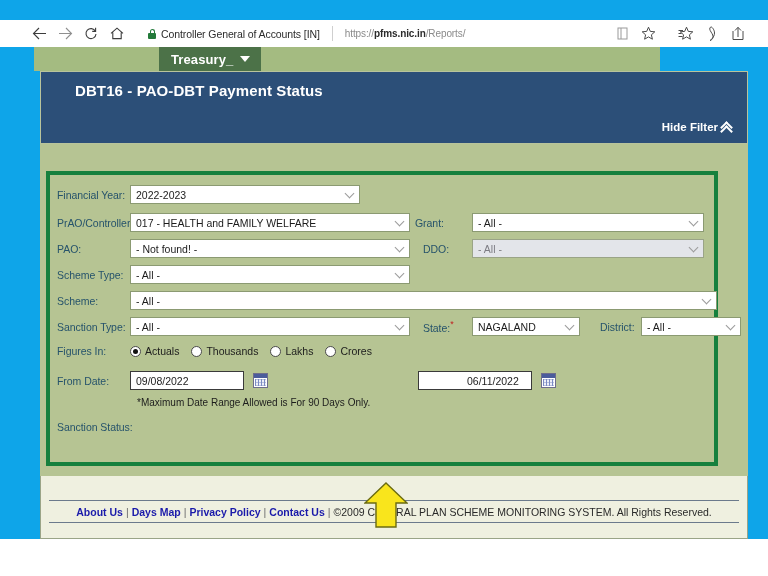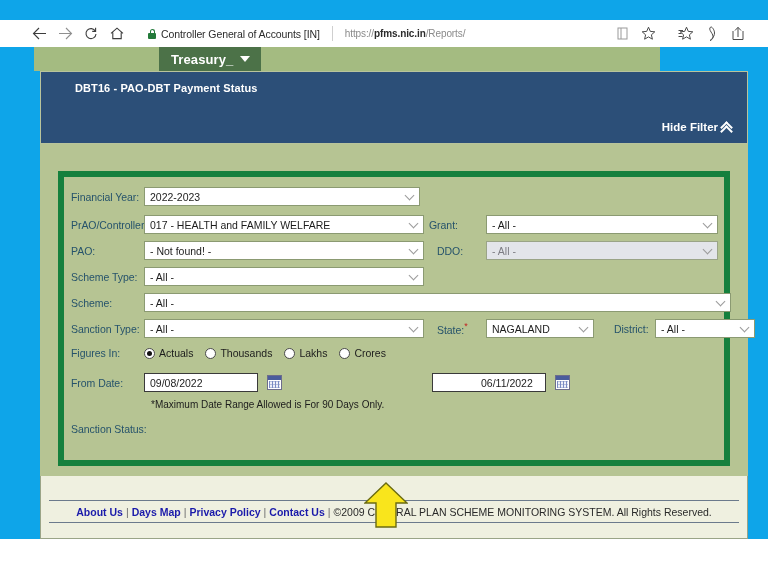--- a/index.html
+++ b/index.html
@@ -60,21 +60,21 @@
   .caret-dn { width: 0; height: 0; border-left: 5px solid transparent; border-right: 5px solid transparent; border-top: 6px solid #ffffff; }
 
   
   .title-banner {
     position: absolute; left: 6px; top: 24px; width: 708px; height: 73px;
     background: #2c4f78;
     border: 1px solid #b9c49c;
   }
   .title-banner .ttl {
     position: absolute; left: 34px; top: 10px;
-    color: #ffffff; font-size: 11px; font-weight: 700; letter-spacing: 0.1px;
+    color: #ffffff; font-size: 15px; font-weight: 700; letter-spacing: 0.1px;
   }
   .hide-filter {
     position: absolute; right: 16px; top: 11px;
     color: #ffffff; font-size: 11.5px; font-weight: 700;
     display: flex; align-items: center; gap: 4px; margin-top: 38px;
   }
   .dblchev { display: inline-block; position: relative; width: 9px; height: 11px; }
   .dblchev::before, .dblchev::after {
     content: ""; position: absolute; left: 0; width: 7px; height: 7px;
     border-left: 2px solid #fff; border-top: 2px solid #fff;
@@ -84,22 +84,22 @@
   .dblchev::after  { top: 5px; }
 
   
   .filter-panel {
     position: absolute; left: 6px; top: 97px; width: 708px; height: 332px;
     background: #b6c493;
   }
 
   
   .formbox {
-    position: absolute; left: 18px; top: 27px; width: 672px; height: 295px;
-    border: 6px solid #15803d;
+    position: absolute; left: 6px; top: 27px; width: 672px; height: 295px;
+    border: 4px solid #15803d;
     background: transparent;
   }
 
   .row { position: absolute; left: 0; display: flex; align-items: center; }
   .lbl {
     color: #26536b; font-size: 10.5px; font-weight: 400;
     white-space: nowrap; letter-spacing: -0.05px;
   }
   .req { color: #c02020; font-size: 9px; vertical-align: super; }
 
@@ -272,21 +272,21 @@
         <span>Hide Filter</span>
         <span class="dblchev"></span>
       </div>
     </div>
 
     <div class="filter-panel">
       <div class="formbox">
 
         <div class="row" style="top:10px;">
           <div class="lbl" style="width:80px; padding-left:7px;">Financial Year:</div>
-          <div class="sel" style="width:276px;">
+          <div class="sel" style="width:230px;">
             <span>2022-2023</span>
             <span class="arw"></span>
           </div>
         </div>
 
         <div class="row" style="top:38px;">
           <div class="lbl" style="width:80px; padding-left:7px;">PrAO/Controller:</div>
           <div class="sel" style="width:280px;">
             <span>017 - HEALTH and FAMILY WELFARE</span>
             <span class="arw"></span>

